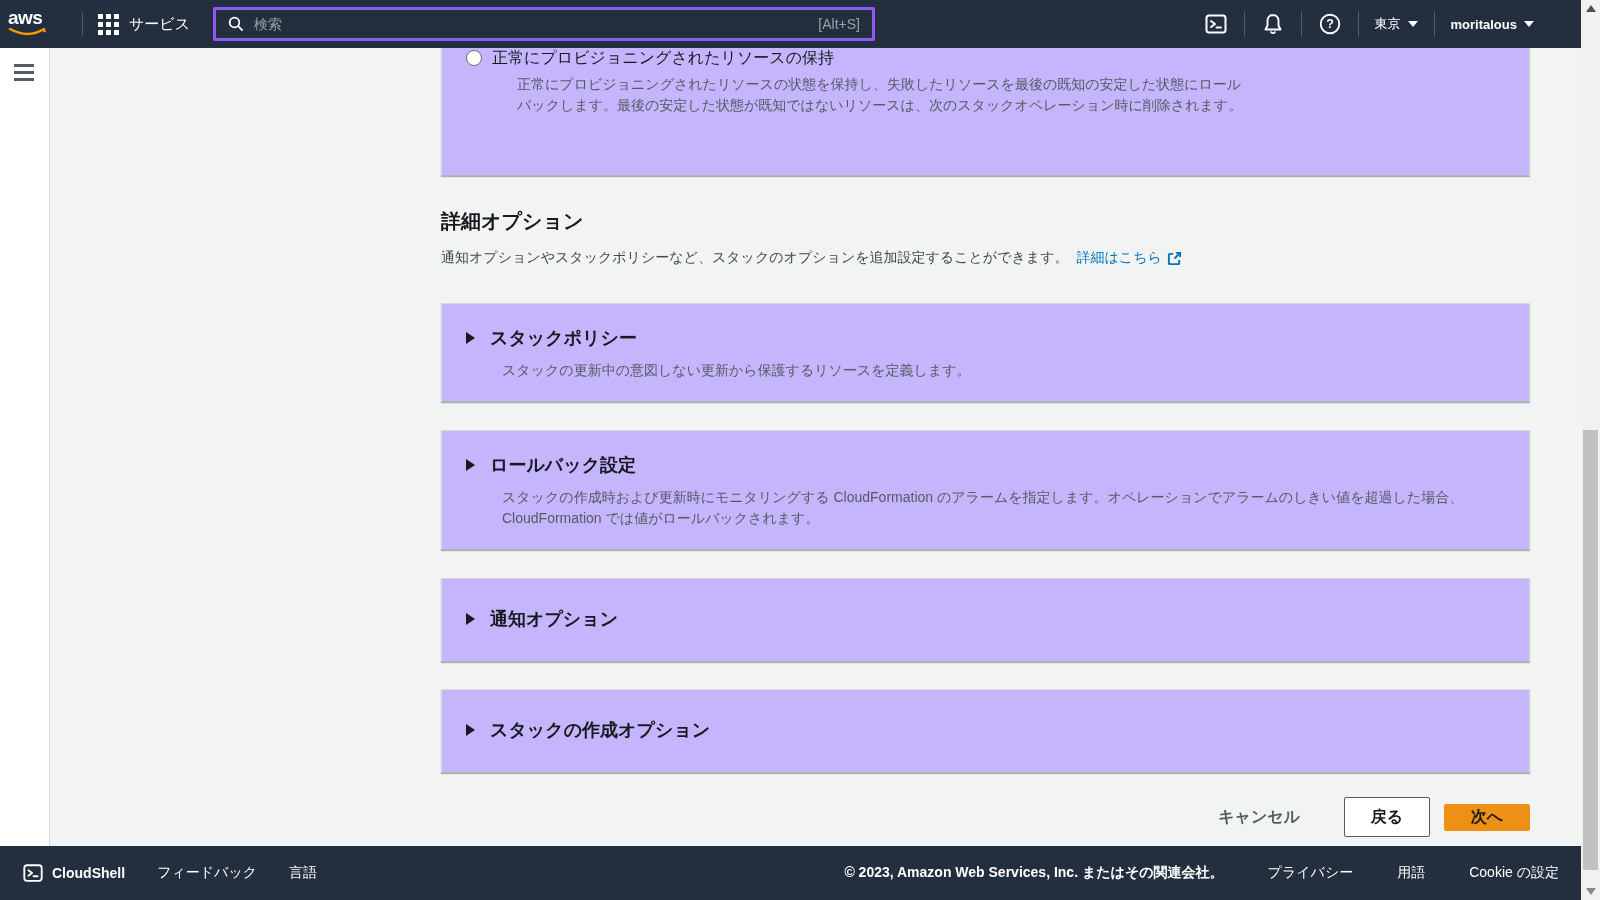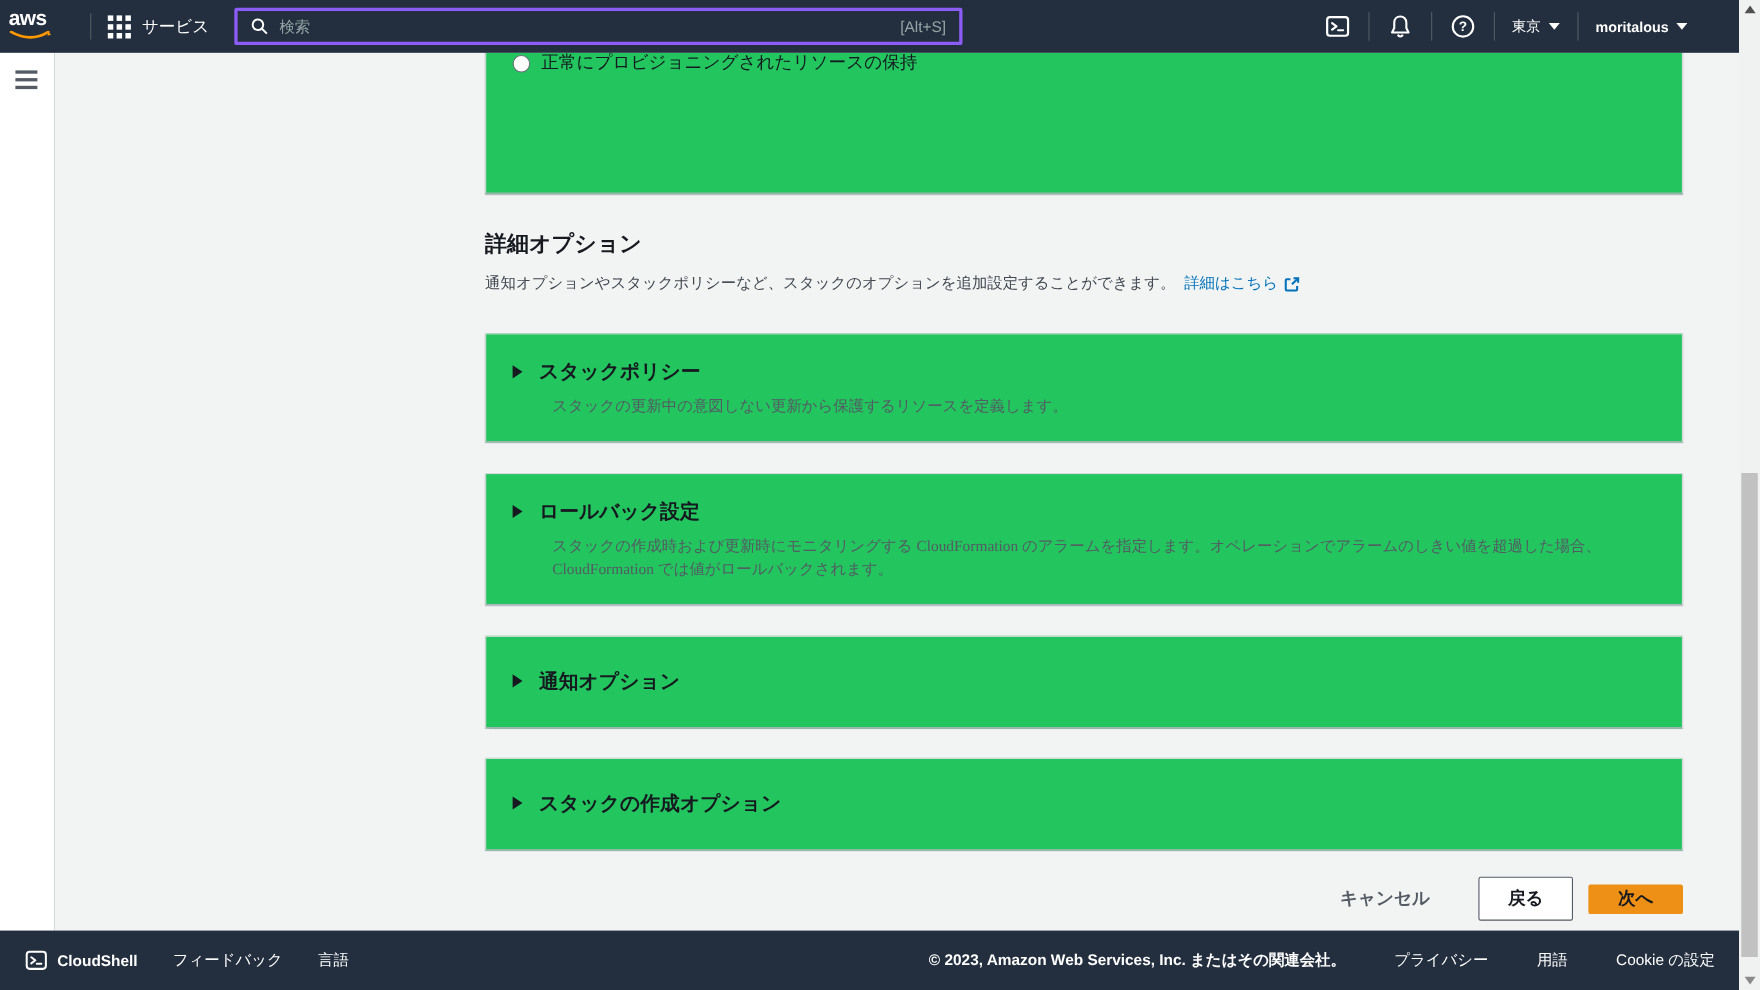--- a/index.html
+++ b/index.html
@@ -33,22 +33,22 @@
   .leftrail { position:absolute; left:0; top:48px; bottom:54px; width:50px;
     background:#fff; border-right:1px solid #d5dbdb; z-index:20; }
   .hamburger { margin:16px 0 0 14px; cursor:pointer; }
   .hamburger i { display:block; width:20px; height:3px; background:#545b64; margin-bottom:4px; }
 
   
   .content { position:absolute; left:50px; top:48px; right:19px; bottom:54px;
     background:#f2f3f3; overflow:hidden; }
   .column { margin-left:391px; width:1089px; }
 
-  .card { background:#22c55e; border:1px solid #d5dbdb; border-bottom-color:#aab7b8;
-    box-shadow:0 1px 1px 0 rgba(0,28,36,.3);font-family:Liberation Serif, serif; }
+  .card { background:#c4b5fd; border:1px solid #d5dbdb; border-bottom-color:#aab7b8;
+    box-shadow:0 1px 1px 0 rgba(0,28,36,.3); }
 
   .opt-card { margin-top:-6px; height:134px; border-top:none; padding:6px 20px 0 24px; overflow:hidden; }
   .radio-row { display:flex; align-items:flex-start; gap:10px; }
   .radio-circle { width:16px; height:16px; border:1px solid #687078; border-radius:50%;
     background:#fff; flex:0 0 auto; margin-top:2px; cursor:pointer; }
   .radio-label { font-size:16px; color:#16191f; line-height:20px; }
   .opt-desc { margin:6px 0 0 51px; width:726px; font-size:14px; line-height:21px; color:#545b64; }
 
   .page-h2 { margin-top:32px; font-size:20px; font-weight:bold; color:#16191f; }
   .page-sub { margin-top:14px; font-size:14px; color:#414750; display:flex; align-items:center; gap:8px; }
@@ -169,20 +169,21 @@
 </div>
 
 <div class="content">
   <div class="column">
 
     <div class="card opt-card">
       <div class="radio-row">
         <span class="radio-circle"></span>
         <span class="radio-label">正常にプロビジョニングされたリソースの保持</span>
       </div>
+      <div class="opt-desc">正常にプロビジョニングされたリソースの状態を保持し、失敗したリソースを最後の既知の安定した状態にロールバックします。最後の安定した状態が既知ではないリソースは、次のスタックオペレーション時に削除されます。</div>
     </div>
 
     <div class="page-h2">詳細オプション</div>
     <div class="page-sub">
       <span>通知オプションやスタックポリシーなど、スタックのオプションを追加設定することができます。</span>
       <a class="link">
         <span>詳細はこちら</span>
         <svg width="15" height="15" viewBox="0 0 16 16">
           <path d="M13 9.5 V13 a1 1 0 0 1 -1 1 H3 a1 1 0 0 1 -1 -1 V4 a1 1 0 0 1 1 -1 H6.5" fill="none" stroke="#0073bb" stroke-width="2"></path>
           <path d="M9.5 2 H14 V6.5" fill="none" stroke="#0073bb" stroke-width="2"></path>

